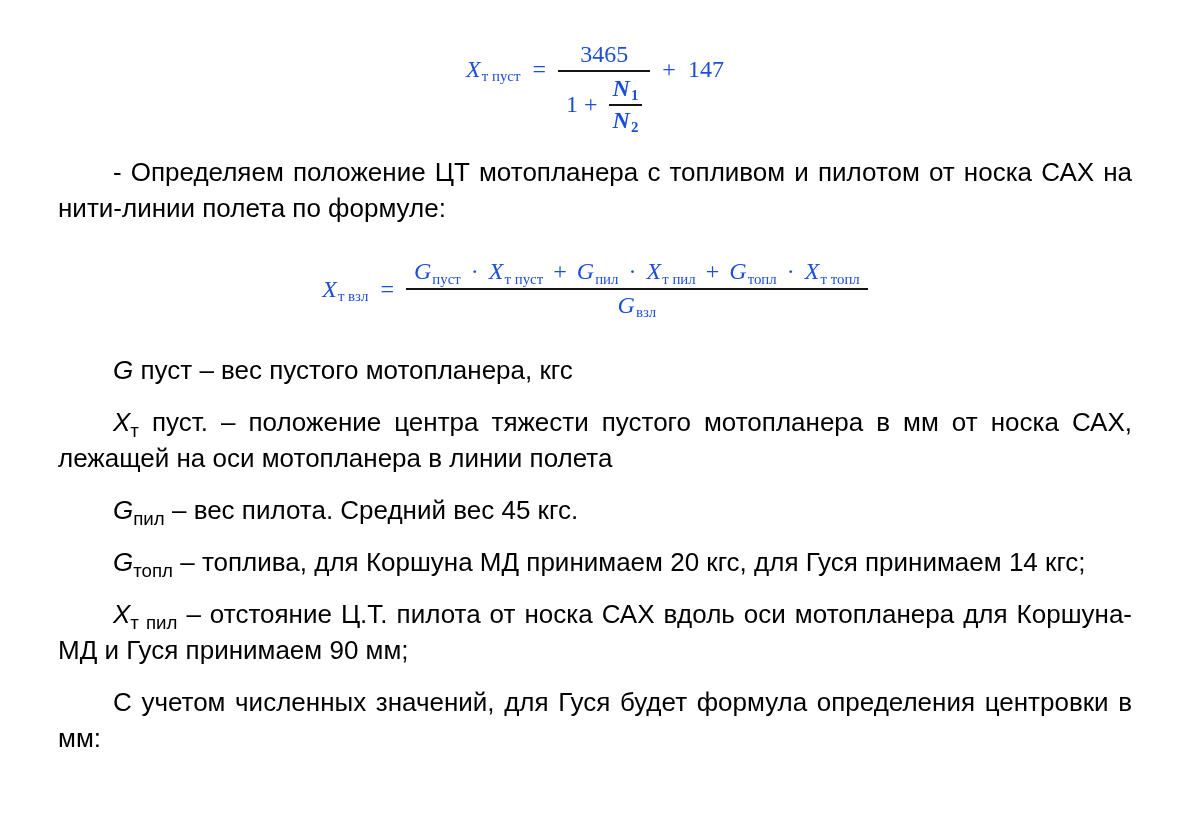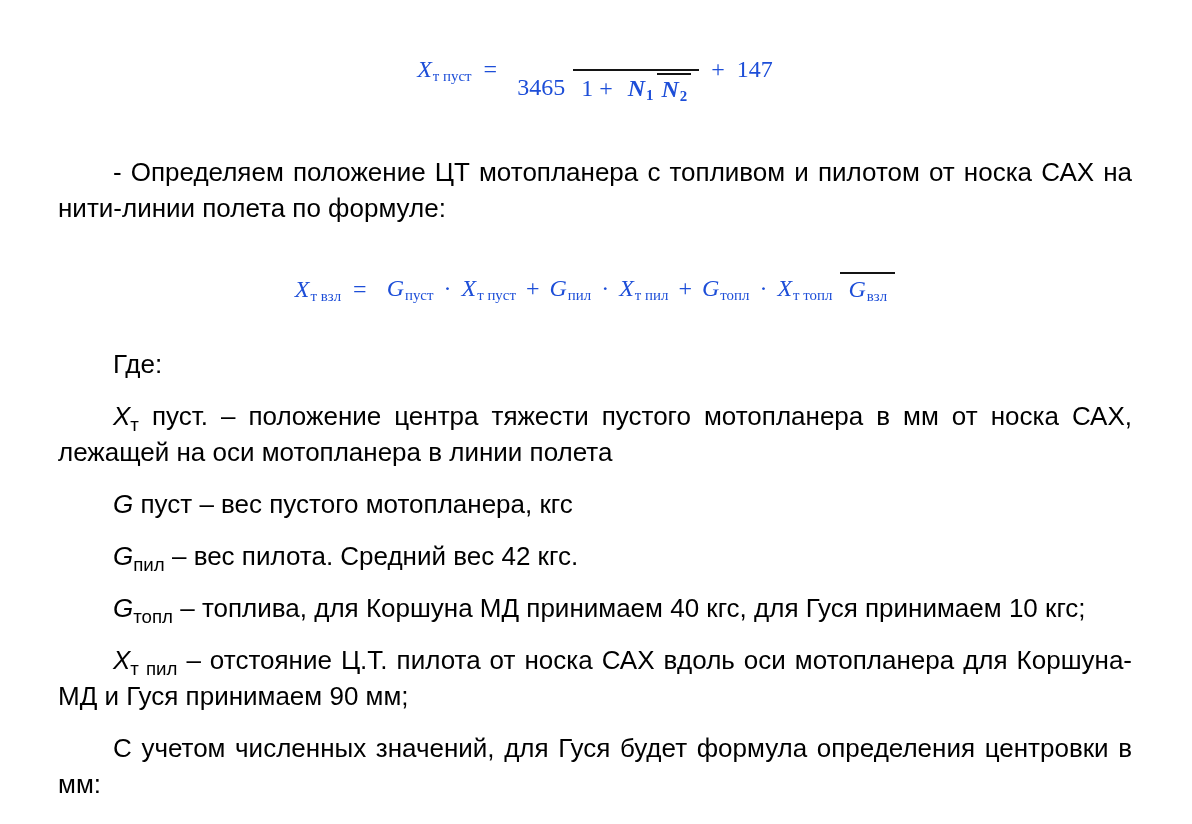--- a/index.html
+++ b/index.html
@@ -25,21 +25,21 @@
     display:flex; justify-content:center; align-items:center; gap:11px;
     font-family:"Liberation Serif","DejaVu Serif",serif;
     font-size:24px; color:#1d4ed8;
   }
   .f1 { height:118px; margin-top:10px; }
   .f2 { height:94px; margin-top:12px; }
   .fvar { font-style:italic; }
   .formula-wrap sub { font-size:0.62em; font-style:normal; line-height:0; vertical-align:-0.28em; margin-left:1px; }
   .trm { white-space:nowrap; }
   .fop { padding:0 1px; }
-  .frac { display:inline-flex; flex-direction:row; align-self:center; }
+  .frac { display:inline-flex; flex-direction:column; align-self:center; }
   .frac .num, .frac .den {
     display:flex; align-items:center; justify-content:center;
     gap:9px; padding:2px 8px; line-height:1.15;
   }
   .frac .den { border-top:2px solid #141414; }
   .f1 .outer-frac { margin-top:38px; }
   .frac .inner { margin-left:2px; }
   .frac .inner .num, .frac .inner .den { padding:1px 4px;font-weight:bold; }
 </style>
 </head>
@@ -88,29 +88,28 @@
         <span class="trm"><span class="fvar">G</span><sub>топл</sub></span>
         <span class="fop">·</span>
         <span class="trm"><span class="fvar">X</span><sub>т топл</sub></span>
       </span>
       <span class="den">
         <span class="trm"><span class="fvar">G</span><sub>взл</sub></span>
       </span>
     </span>
   </div>
 
-  <p class="para where"><span>Где:</span></p>
 
+
+  <p class="para"><i class="bvar">G</i><sub></sub><span> пуст – вес пустого мотопланера, кгс</span></p>
 
   <p class="para"><i class="bvar">X</i><sub>т</sub><span> пуст. – положение центра тяжести пустого мотопланера в мм от носка САХ, лежащей на оси мотопланера в линии полета</span></p>
 
-  <p class="para"><i class="bvar">G</i><sub></sub><span> пуст – вес пустого мотопланера, кгс</span></p>
+  <p class="para"><i class="bvar">G</i><sub>пил</sub><span> – вес пилота. Средний вес 45 кгс.</span></p>
 
-  <p class="para"><i class="bvar">G</i><sub>пил</sub><span> – вес пилота. Средний вес 42 кгс.</span></p>
-
-  <p class="para"><i class="bvar">G</i><sub>топл</sub><span> – топлива, для Коршуна МД принимаем 40 кгс, для Гуся принимаем 10 кгс;</span></p>
+  <p class="para"><i class="bvar">G</i><sub>топл</sub><span> – топлива, для Коршуна МД принимаем 20 кгс, для Гуся принимаем 14 кгс;</span></p>
 
   <p class="para"><i class="bvar">X</i><sub>т пил</sub><span> – отстояние Ц.Т. пилота от носка САХ вдоль оси мотопланера для Коршуна-МД и Гуся принимаем 90 мм;</span></p>
 
 
   <p class="para closing"><span>С учетом численных значений, для Гуся будет формула определения центровки в мм:</span></p>
 
 </div>
 
 </body></html>

